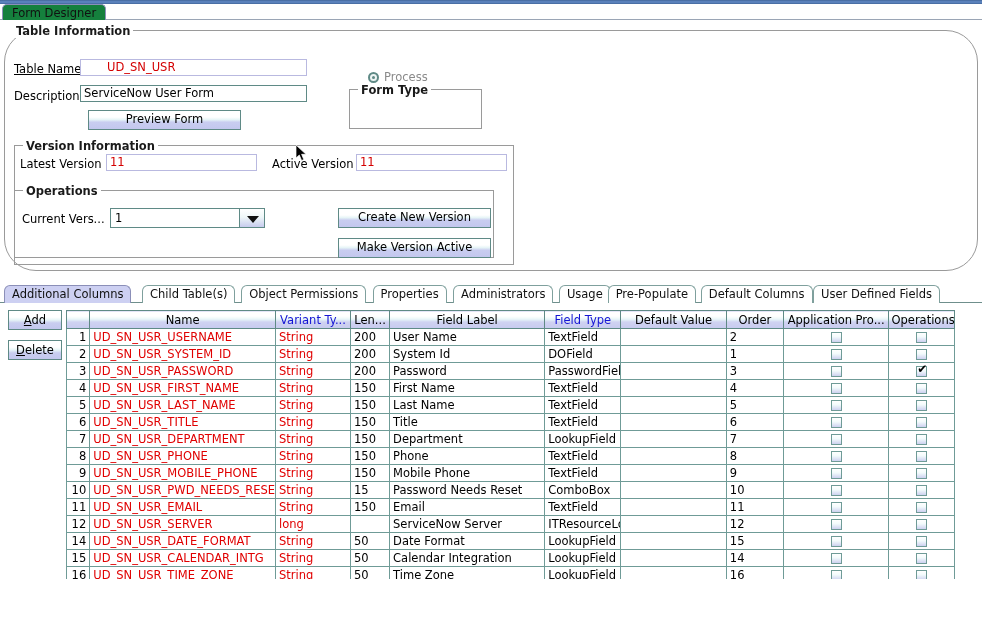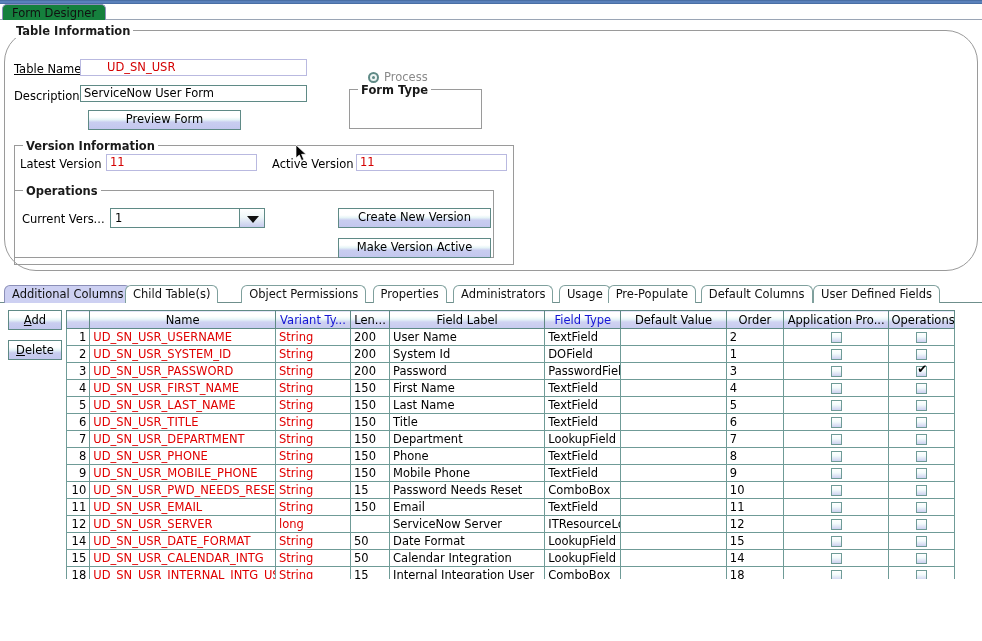--- a/index.html
+++ b/index.html
@@ -244,21 +244,21 @@
   <span id="combo-arrow">
       <span class="tri"></span>
     </span>
 </div>
 <div class="btn" id="btn-create-new-version" style="left:338px;top:208px;width:153px;height:20px;">Create New Version</div>
 <div class="btn" id="btn-make-version-active" style="left:338px;top:238px;width:153px;height:20px;">Make Version Active</div>
 
 <div id="lower-tabbar">
   <div class="baseline"></div>
 <div class="ltab active" style="left: 4px;"><span>Additional Columns</span></div>
-    <div class="ltab" style="left: 125px; text-align: center;"><span>Child Table(s)</span></div>
+    <div class="ltab" style="left: 142px; text-align: center;"><span>Child Table(s)</span></div>
     <div class="ltab" style="left: 241.2px;"><span>Object Permissions</span></div>
     <div class="ltab" style="left: 372.5px;"><span>Properties</span></div>
     <div class="ltab" style="left: 453px;"><span>Administrators</span></div>
     <div class="ltab" style="left: 558.9px;"><span>Usage</span></div>
     <div class="ltab" style="left: 607.65px;"><span>Pre-Populate</span></div>
     <div class="ltab" style="left: 700.85px;"><span>Default Columns</span></div>
     <div class="ltab" style="left: 813.1px;"><span>User Defined Fields</span></div>
   </div>
 
 <div id="side-buttons">
@@ -457,20 +457,32 @@
           <td class="red">String</td>
           <td>50</td>
           <td>Calendar Integration</td>
           <td>LookupField</td>
           <td></td>
           <td>14</td>
           <td class="ctr"><span class="chk"></span></td>
           <td class="ctr"><span class="chk"></span></td>
         </tr>
         <tr>
+          <td class="rownum">16</td>
+          <td class="red">UD_SN_USR_TIME_ZONE</td>
+          <td class="red">String</td>
+          <td>50</td>
+          <td>Time Zone</td>
+          <td>LookupField</td>
+          <td></td>
+          <td>16</td>
+          <td class="ctr"><span class="chk"></span></td>
+          <td class="ctr"><span class="chk"></span></td>
+        </tr>
+        <tr>
           <td class="rownum">18</td>
           <td class="red">UD_SN_USR_INTERNAL_INTG_USER</td>
           <td class="red">String</td>
           <td>15</td>
           <td>Internal Integration User</td>
           <td>ComboBox</td>
           <td></td>
           <td>18</td>
           <td class="ctr"><span class="chk"></span></td>
           <td class="ctr"><span class="chk"></span></td>

